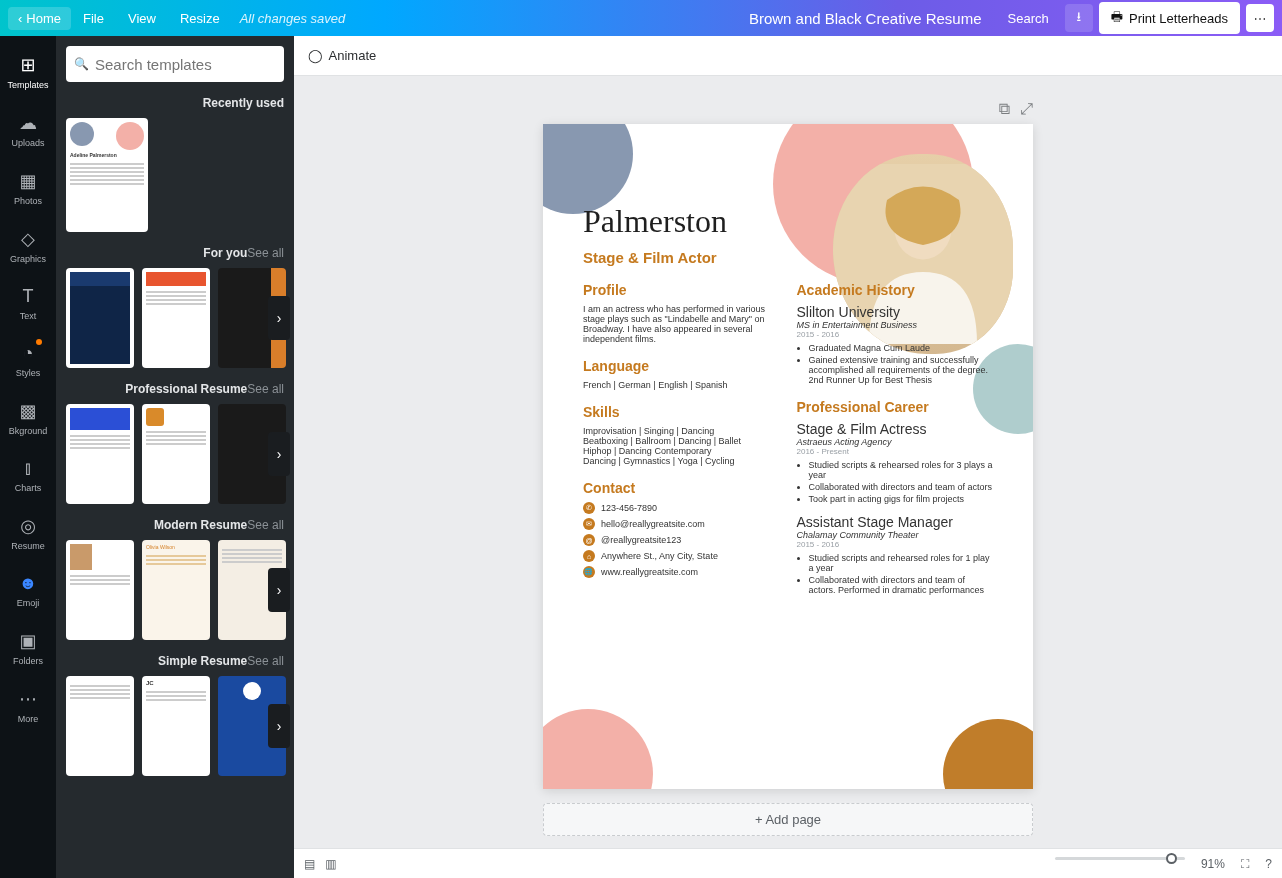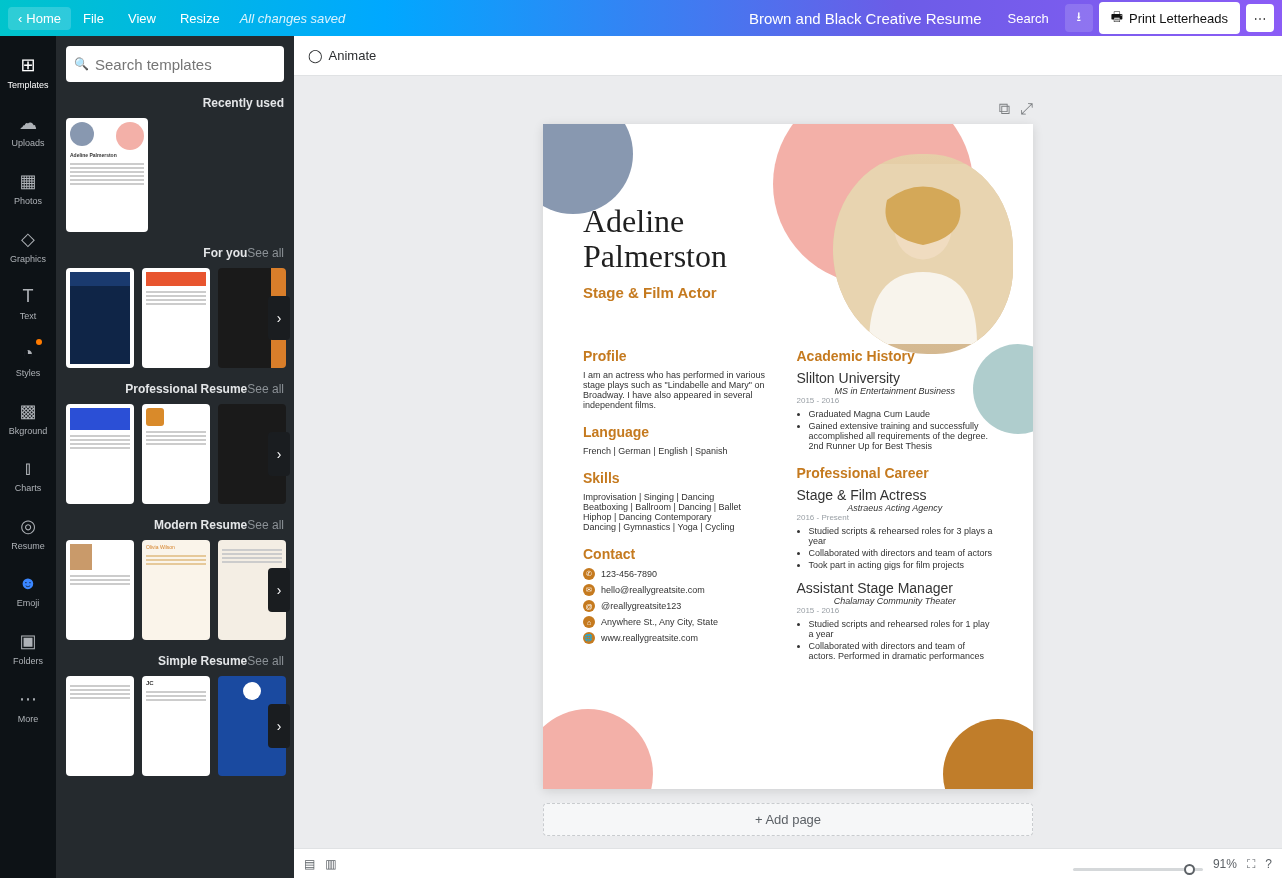--- a/index.html
+++ b/index.html
@@ -56,36 +56,36 @@
 .blob-blue { position:absolute; top:-30px; left:-30px; width:120px; height:120px; background:#8898b0; border-radius:50%; }
 .blob-pink { position:absolute; top:-40px; right:60px; width:200px; height:200px; background:#f3b0a8; border-radius:50%; }
 .blob-teal { position:absolute; top:220px; right:-30px; width:90px; height:90px; background:#8db8b8; border-radius:50%; opacity:0.7; }
 .blob-pink2 { position:absolute; bottom:-50px; left:-20px; width:130px; height:130px; background:#f3b0a8; border-radius:50%; }
 .blob-amber { position:absolute; bottom:-40px; right:-20px; width:110px; height:110px; background:#c07d2a; border-radius:50%; }
 .photo { position:absolute; top:30px; right:20px; width:180px; height:200px; border-radius:50% 50% 45% 55%; overflow:hidden; background:linear-gradient(#e6cfa8, #d4b890); display:flex; align-items:center; justify-content:center; }
 .photo svg { width:100%; height:100%; }
 .resume-body { position:absolute; top:80px; left:40px; right:40px; bottom:20px; }
 .name { font-family: Georgia, serif; font-size:32px; color:#1f1f1f; line-height:1.1; }
 .role { color:#c57a1f; font-weight:700; margin-top:10px; font-size:15px; }
-.cols { display:flex; gap:17px; margin-top:47px; }
+.cols { display:flex; gap:17px; margin-top:16px; }
 .col { flex:1; font-size:9px; color:#333; }
 .h2 { color:#c57a1f; font-weight:700; font-size:14px; margin-bottom:6px; }
 .h3 { font-weight:400; font-size:14px; }
-.ital { font-style:italic; font-size:9px;text-align:center; }
+.ital { font-style:italic; font-size:9px; }
 .muted { color:#9aa0a6; font-size:8px; }
 .ul { list-style:disc; padding-left:12px; margin:4px 0 10px; }
 .ul li { margin-bottom:2px; }
 .contact-item { display:flex; align-items:center; gap:6px; margin-bottom:4px; font-size:9px; }
 .con-ico { width:12px; height:12px; background:#c57a1f; border-radius:50%; display:flex; align-items:center; justify-content:center; color:#fff; font-size:7px; }
 .block { margin-bottom:14px; }
 
 
 .footer { height:30px; background:#fff; border-top:1px solid #e0e2e4; display:flex; align-items:center; padding:0 10px; font-size:12px; color:#5c6166; }
 .footer .f-left { display:flex; gap:10px; }
-.footer .f-right { margin-left:auto; display:flex; align-items:flex-end; gap:10px; }
+.footer .f-right { margin-left:auto; display:flex; align-items:flex-start; gap:16px; }
 .zoom-slider { width:130px; height:3px; background:#d5d8da; border-radius:2px; position:relative; cursor:pointer; }
 .zoom-slider .knob { position:absolute; right:8px; top:-4px; width:11px; height:11px; background:#fff; border:2px solid #5c6166; border-radius:50%; }
 
 
 .th-strip { height:14px; width:100%; }
 .th-lines { margin-top:3px; }
 .th-lines div { height:2px; background:#ccc; margin:2px 0; }
 </style>
 </head>
 <body>
@@ -300,21 +300,20 @@
           <div class="blob-amber"></div>
           <div class="photo">
             <svg viewBox="0 0 100 100">
               <rect width="100" height="100" fill="#e8d4b0"></rect>
               <ellipse cx="50" cy="35" rx="16" ry="18" fill="#f0dcc0"></ellipse>
               <path d="M20 100 Q20 60 50 60 Q80 60 80 100 Z" fill="#f8f4ec"></path>
               <path d="M30 20 Q50 5 70 20 Q75 40 50 45 Q25 40 30 20" fill="#d4a858"></path>
             </svg>
           </div>
           <div class="resume-body">
-            <div class="name">Adeline</div>
             <div class="name">Palmerston</div>
             <div class="role">Stage &amp; Film Actor</div>
             <div class="cols">
               <div class="col">
                 <div class="block">
                   <div class="h2">Profile</div>
                   <div>I am an actress who has performed in various stage plays such as "Lindabelle and Mary" on Broadway. I have also appeared in several independent films.</div>
                 </div>
                 <div class="block">
                   <div class="h2">Language</div>

